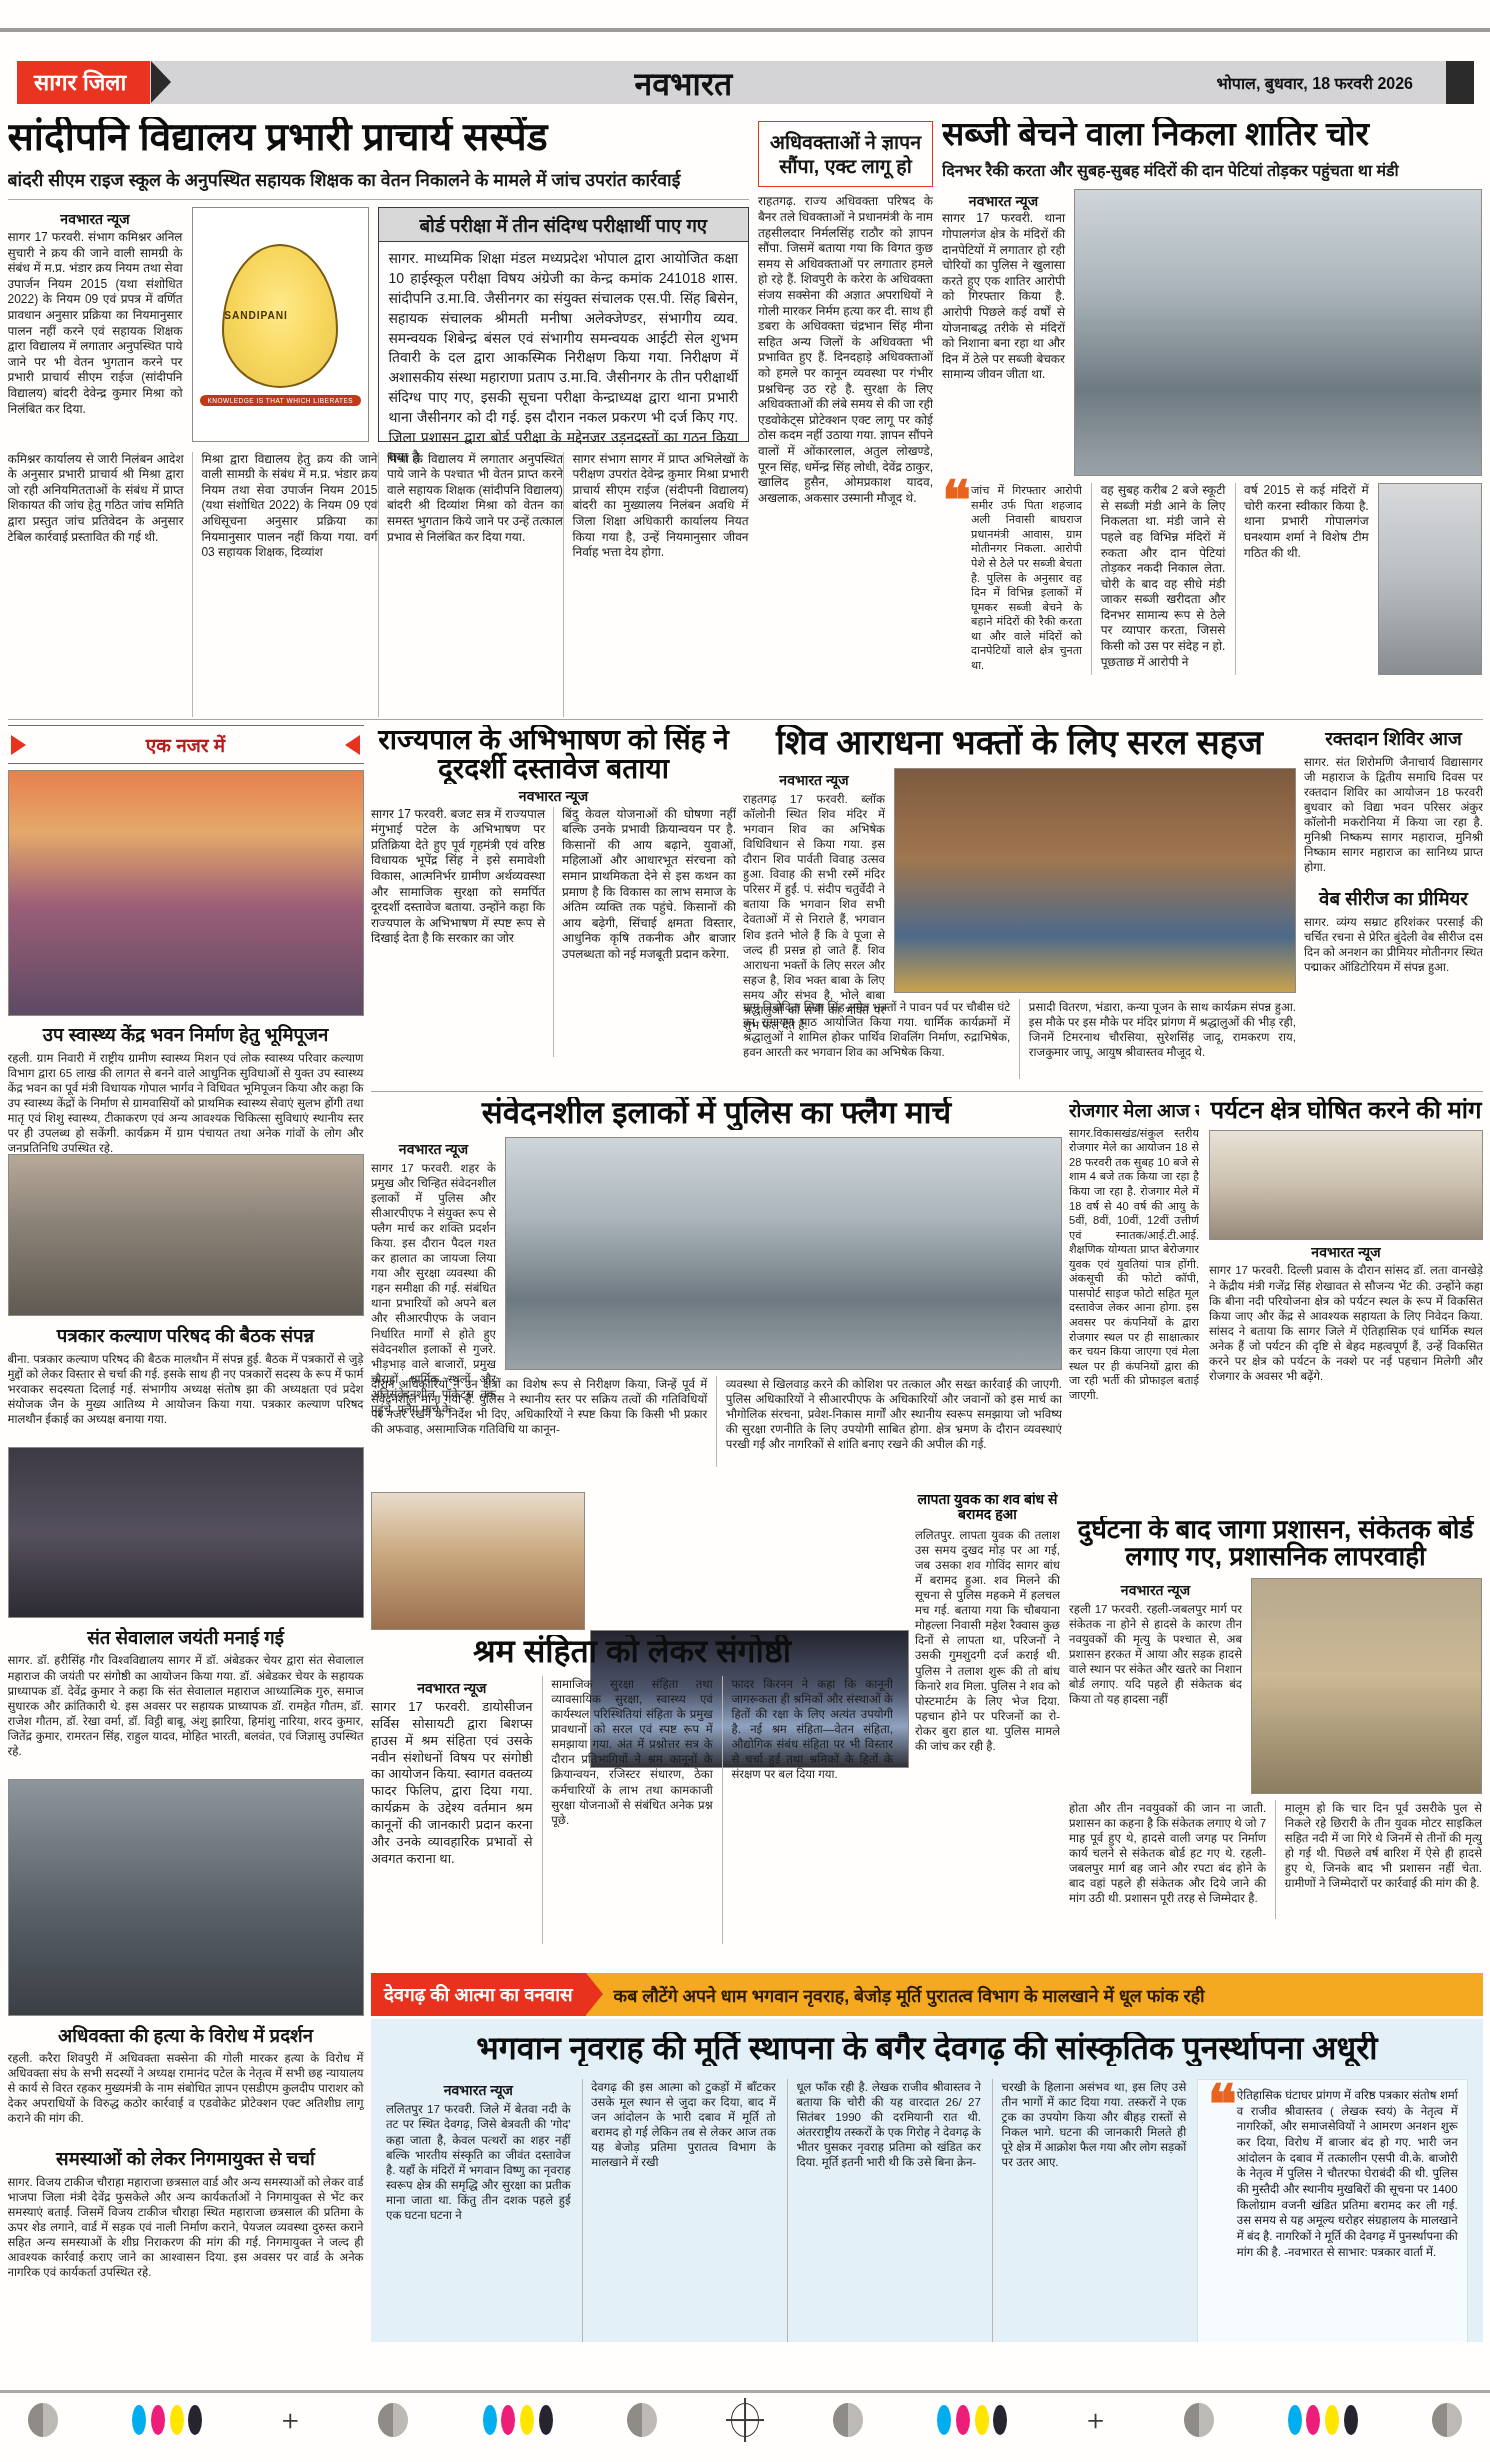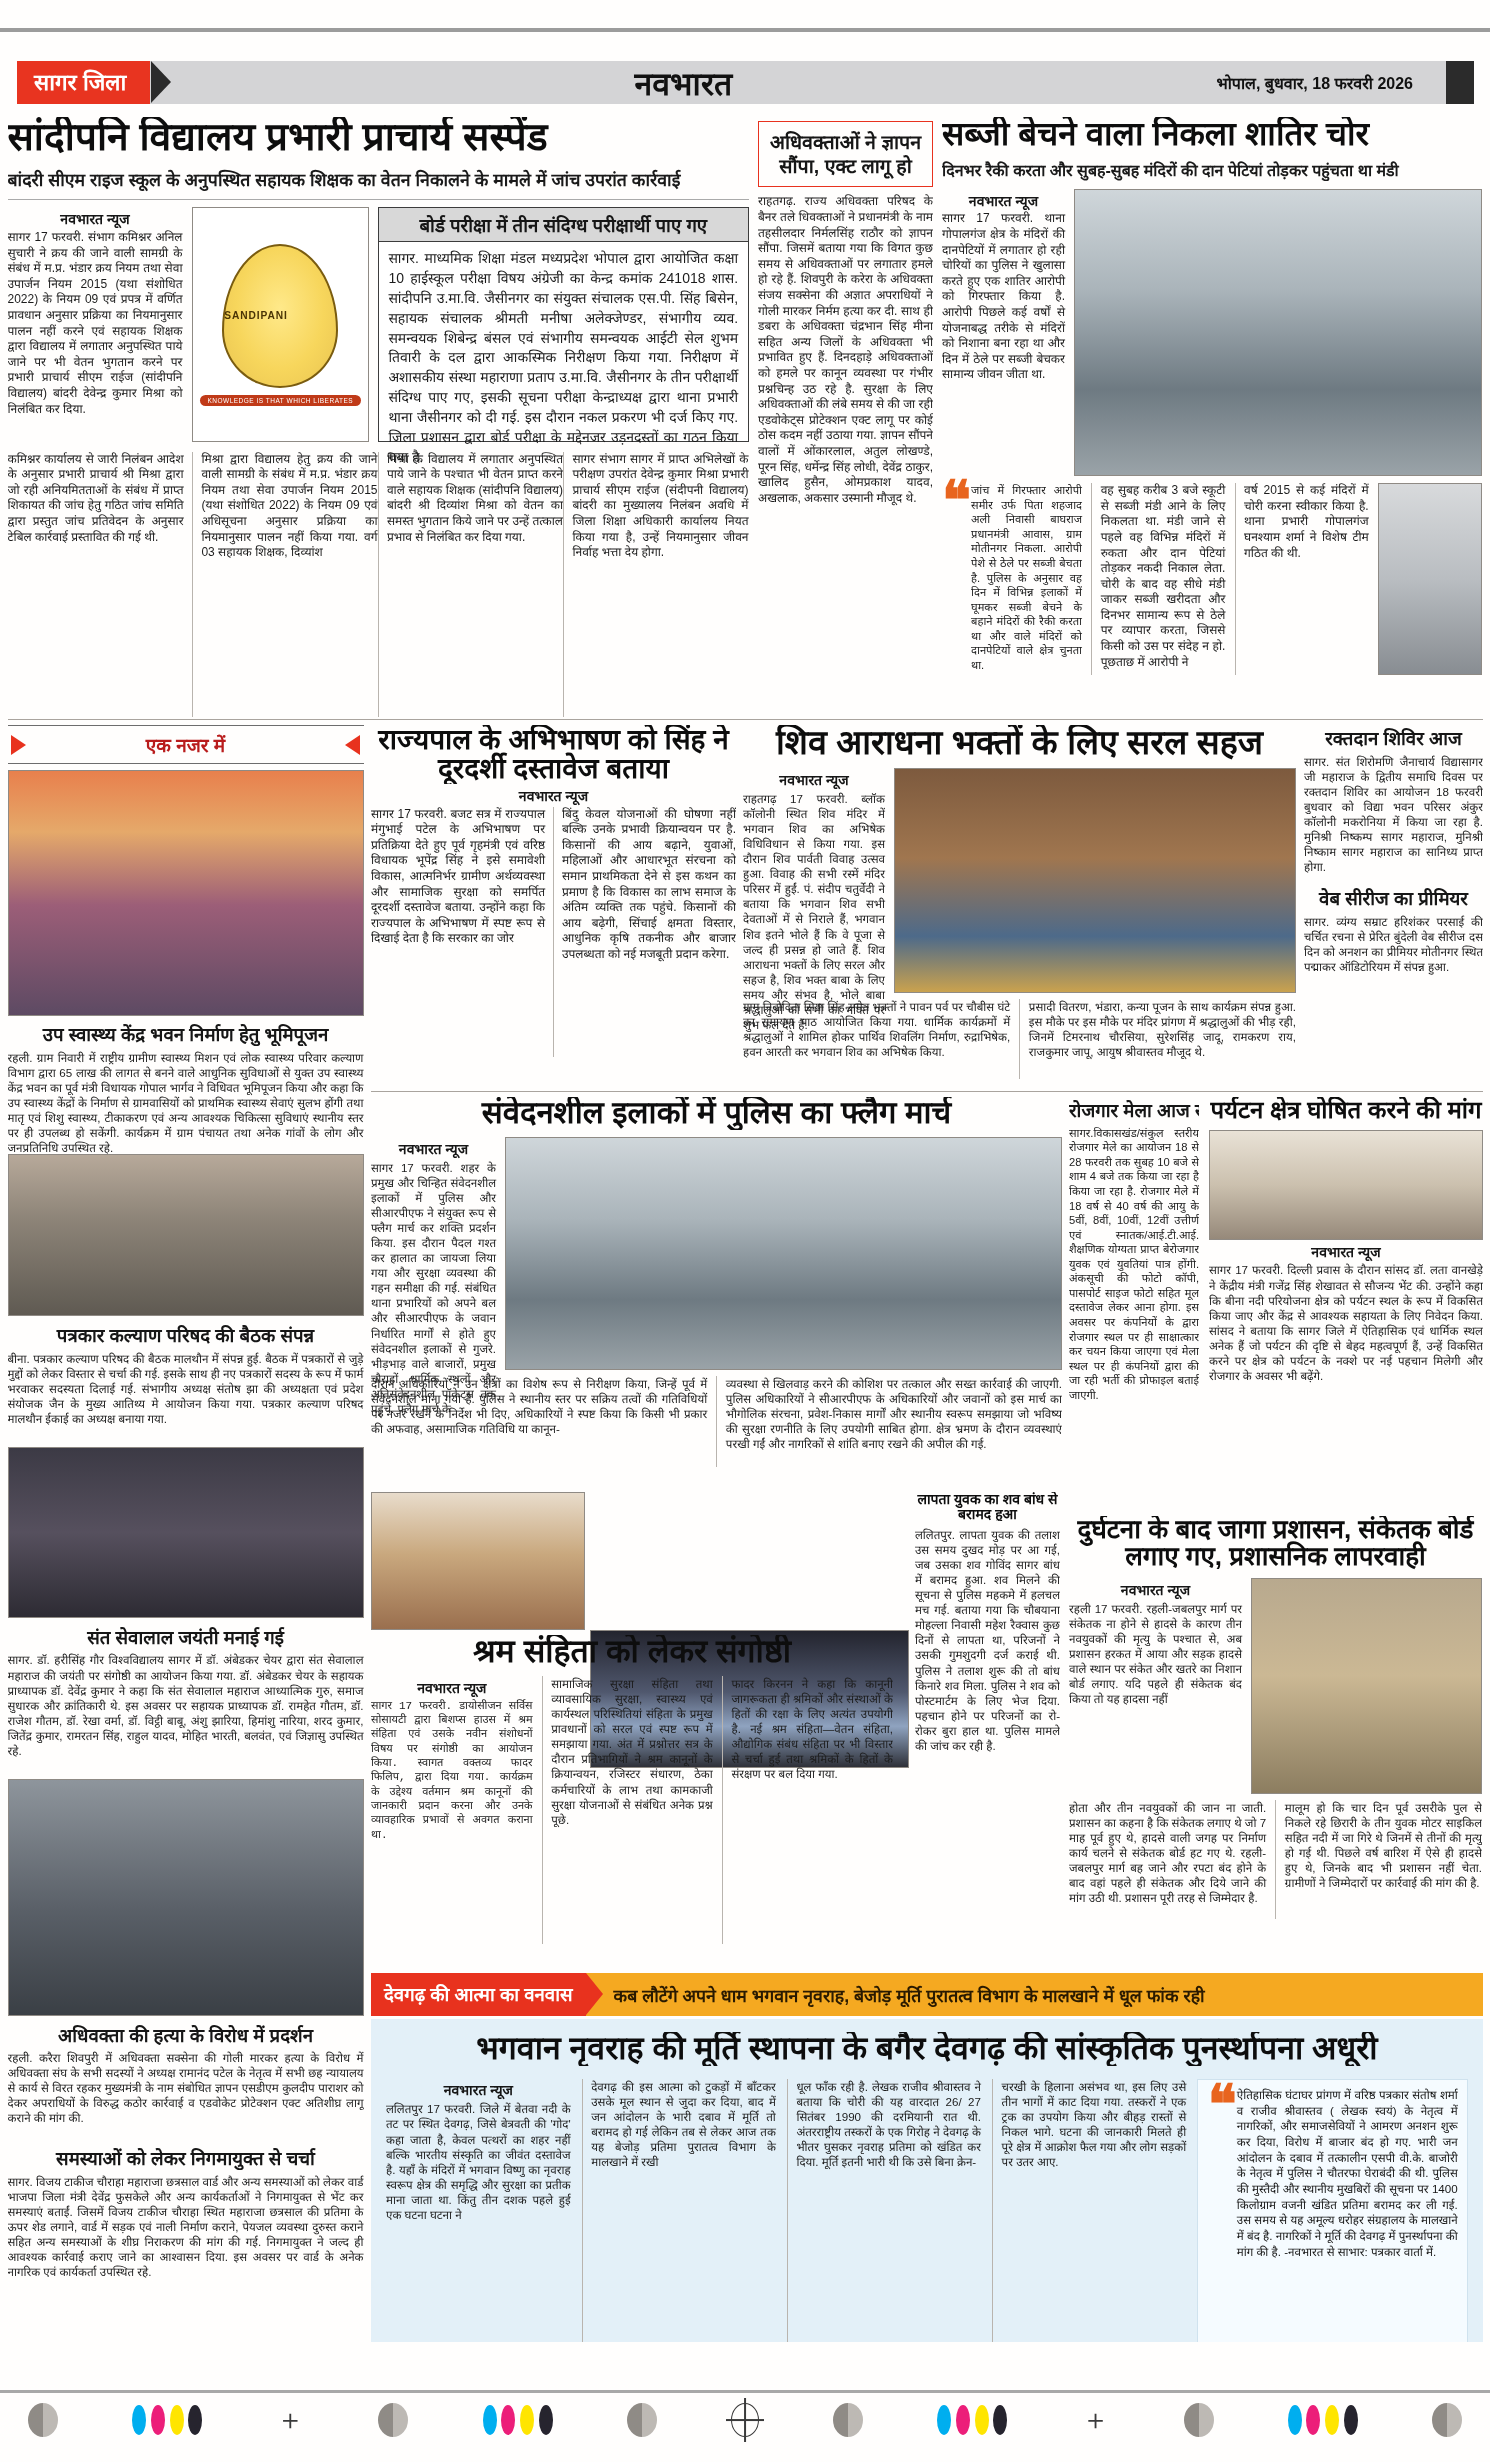--- a/index.html
+++ b/index.html
@@ -127,21 +127,21 @@
         <div class="byline">नवभारत न्यूज</div>
         <div class="btxt">सागर 17 फरवरी. थाना गोपालगंज क्षेत्र के मंदिरों की दानपेटियों में लगातार हो रही चोरियों का पुलिस ने खुलासा करते हुए एक शातिर आरोपी को गिरफ्तार किया है. आरोपी पिछले कई वर्षों से योजनाबद्ध तरीके से मंदिरों को निशाना बना रहा था और दिन में ठेले पर सब्जी बेचकर सामान्य जीवन जीता था.</div>
       </div>
       <div class="photo ph-police" style="flex:1;"></div>
     </div>
     <div style="display:flex;gap:9.3px;margin-top:7.5px;height:192px;">
       <div style="width:140px;display:flex;">
         <span class="quotemark">❝</span>
         <div class="btxt" style="font-size:11.2px;">जांच में गिरफ्तार आरोपी समीर उर्फ पिता शहजाद अली निवासी बाघराज प्रधानमंत्री आवास, ग्राम मोतीनगर निकला. आरोपी पेशे से ठेले पर सब्जी बेचता है. पुलिस के अनुसार वह दिन में विभिन्न इलाकों में घूमकर सब्जी बेचने के बहाने मंदिरों की रैकी करता था और वाले मंदिरों को दानपेटियों वाले क्षेत्र चुनता था.</div>
       </div>
-      <div class="btxt vr" style="flex:1;">वह सुबह करीब 3 बजे स्कूटी से सब्जी मंडी आने के लिए निकलता था. मंडी जाने से पहले वह विभिन्न मंदिरों में रुकता और दान पेटियां तोड़कर नकदी निकाल लेता. चोरी के बाद वह सीधे मंडी जाकर सब्जी खरीदता और दिनभर सामान्य रूप से ठेले पर व्यापार करता, जिससे किसी को उस पर संदेह न हो. पूछताछ में आरोपी ने</div>
+      <div class="btxt vr" style="flex:1;">वह सुबह करीब 2 बजे स्कूटी से सब्जी मंडी आने के लिए निकलता था. मंडी जाने से पहले वह विभिन्न मंदिरों में रुकता और दान पेटियां तोड़कर नकदी निकाल लेता. चोरी के बाद वह सीधे मंडी जाकर सब्जी खरीदता और दिनभर सामान्य रूप से ठेले पर व्यापार करता, जिससे किसी को उस पर संदेह न हो. पूछताछ में आरोपी ने</div>
       <div class="btxt vr" style="flex:1;">वर्ष 2015 से कई मंदिरों में चोरी करना स्वीकार किया है. थाना प्रभारी गोपालगंज घनश्याम शर्मा ने विशेष टीम गठित की थी.</div>
       <div class="photo ph-scooter" style="width:102px;"></div>
     </div>
   </div>
 
   <div class="hrule" style="top:719px;"></div>
 
   <div class="art" style="left:7.5px;top:725px;width:356px;height:1661px;">
     <div class="eknazar">
       <span class="tri-r"></span>
@@ -226,21 +226,21 @@
   <div class="art" style="left:915px;top:1492px;width:145px;height:471px;">
     <div class="hl wrap" style="font-size:14px;text-align:center;">लापता युवक का शव बांध से बरामद हुआ</div>
     <div class="btxt" style="font-size:11.6px;margin-top:5.6px;">ललितपुर. लापता युवक की तलाश उस समय दुखद मोड़ पर आ गई, जब उसका शव गोविंद सागर बांध में बरामद हुआ. शव मिलने की सूचना से पुलिस महकमे में हलचल मच गई. बताया गया कि चौबयाना मोहल्ला निवासी महेश रैक्वास कुछ दिनों से लापता था, परिजनों ने उसकी गुमशुदगी दर्ज कराई थी. पुलिस ने तलाश शुरू की तो बांध किनारे शव मिला. पुलिस ने शव को पोस्टमार्टम के लिए भेज दिया. पहचान होने पर परिजनों का रो-रोकर बुरा हाल था. पुलिस मामले की जांच कर रही है.</div>
   </div>
 
   <div class="art" style="left:371px;top:1635px;width:522px;height:328px;">
     <div class="hl" style="font-size:32px;text-align:center;">श्रम संहिता को लेकर संगोष्ठी</div>
     <div style="display:flex;gap:9.3px;margin-top:7.5px;height:268px;">
       <div style="flex:1;">
         <div class="byline">नवभारत न्यूज</div>
-        <div class="btxt" style="font-size:11px;font-family:Liberation Mono, monospace;">सागर 17 फरवरी. डायोसीजन सर्विस सोसायटी द्वारा बिशप्स हाउस में श्रम संहिता एवं उसके नवीन संशोधनों विषय पर संगोष्ठी का आयोजन किया. स्वागत वक्तव्य फादर फिलिप, द्वारा दिया गया. कार्यक्रम के उद्देश्य वर्तमान श्रम कानूनों की जानकारी प्रदान करना और उनके व्यावहारिक प्रभावों से अवगत कराना था.</div>
+        <div class="btxt" style="font-size:13px;">सागर 17 फरवरी. डायोसीजन सर्विस सोसायटी द्वारा बिशप्स हाउस में श्रम संहिता एवं उसके नवीन संशोधनों विषय पर संगोष्ठी का आयोजन किया. स्वागत वक्तव्य फादर फिलिप, द्वारा दिया गया. कार्यक्रम के उद्देश्य वर्तमान श्रम कानूनों की जानकारी प्रदान करना और उनके व्यावहारिक प्रभावों से अवगत कराना था.</div>
       </div>
       <div class="btxt vr" style="flex:1;font-size:11.6px;">सामाजिक सुरक्षा संहिता तथा व्यावसायिक सुरक्षा, स्वास्थ्य एवं कार्यस्थल परिस्थितियां संहिता के प्रमुख प्रावधानों को सरल एवं स्पष्ट रूप में समझाया गया. अंत में प्रश्नोत्तर सत्र के दौरान प्रतिभागियों ने श्रम कानूनों के क्रियान्वयन, रजिस्टर संधारण, ठेका कर्मचारियों के लाभ तथा कामकाजी सुरक्षा योजनाओं से संबंधित अनेक प्रश्न पूछे.</div>
       <div class="btxt vr" style="flex:1;font-size:11.6px;">फादर किरनन ने कहा कि कानूनी जागरूकता ही श्रमिकों और संस्थाओं के हितों की रक्षा के लिए अत्यंत उपयोगी है. नई श्रम संहिता—वेतन संहिता, औद्योगिक संबंध संहिता पर भी विस्तार से चर्चा हुई तथा श्रमिकों के हितों के संरक्षण पर बल दिया गया.</div>
     </div>
   </div>
 
   <div class="art" style="left:1069px;top:1097px;width:130px;height:410px;">
     <div class="smallhl" style="margin-top:0;">रोजगार मेला आज से</div>
     <div class="btxt" style="font-size:11.2px;">सागर.विकासखंड/संकुल स्तरीय रोजगार मेले का आयोजन 18 से 28 फरवरी तक सुबह 10 बजे से शाम 4 बजे तक किया जा रहा है किया जा रहा है. रोजगार मेले में 18 वर्ष से 40 वर्ष की आयु के 5वीं, 8वीं, 10वीं, 12वीं उत्तीर्ण एवं स्नातक/आई.टी.आई. शैक्षणिक योग्यता प्राप्त बेरोजगार युवक एवं युवतियां पात्र होंगी. अंकसूची की फोटो कॉपी, पासपोर्ट साइज फोटो सहित मूल दस्तावेज लेकर आना होगा. इस अवसर पर कंपनियों के द्वारा रोजगार स्थल पर ही साक्षात्कार कर चयन किया जाएगा एवं मेला स्थल पर ही कंपनियों द्वारा की जा रही भर्ती की प्रोफाइल बताई जाएगी.</div>
   </div>

